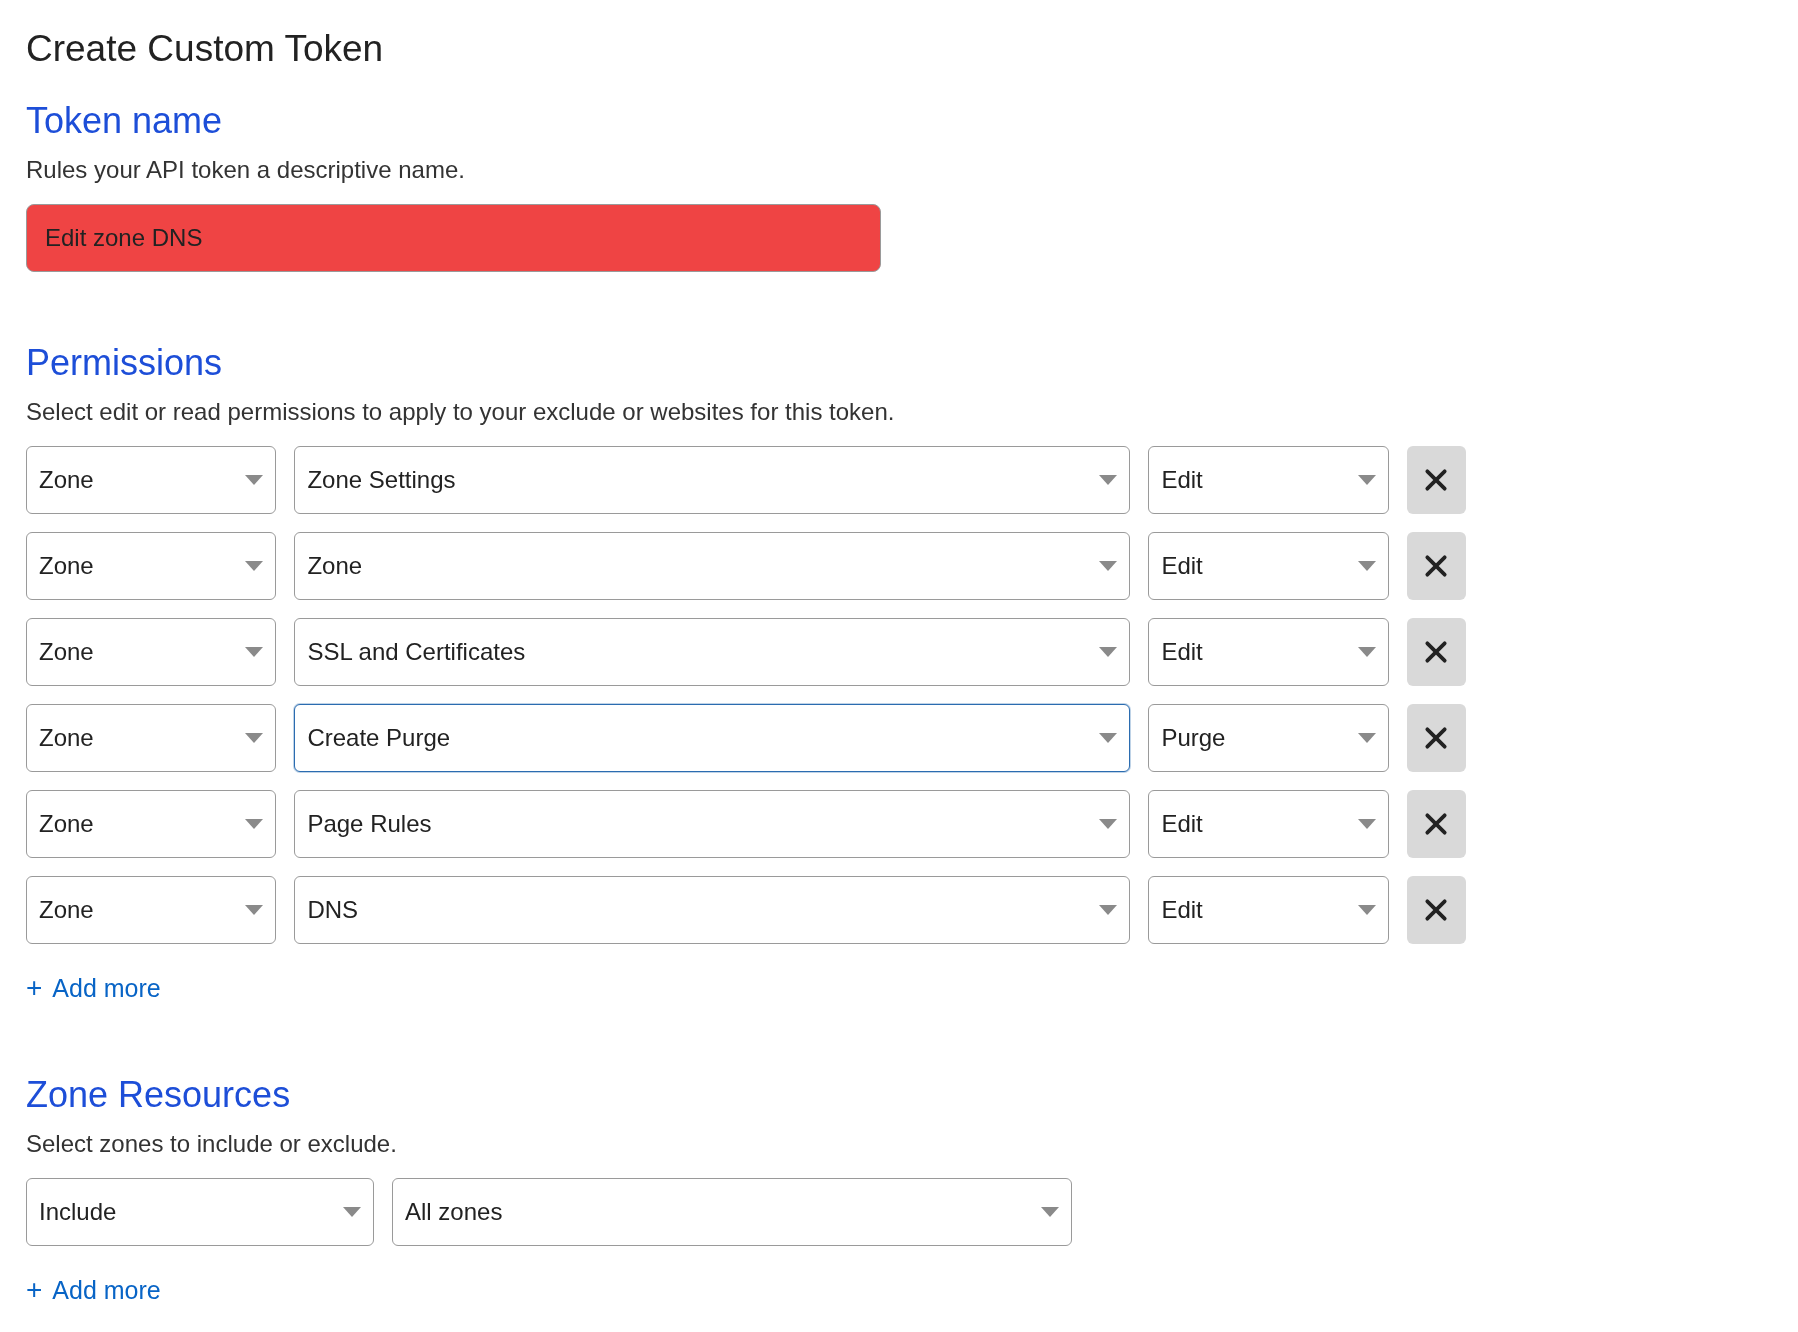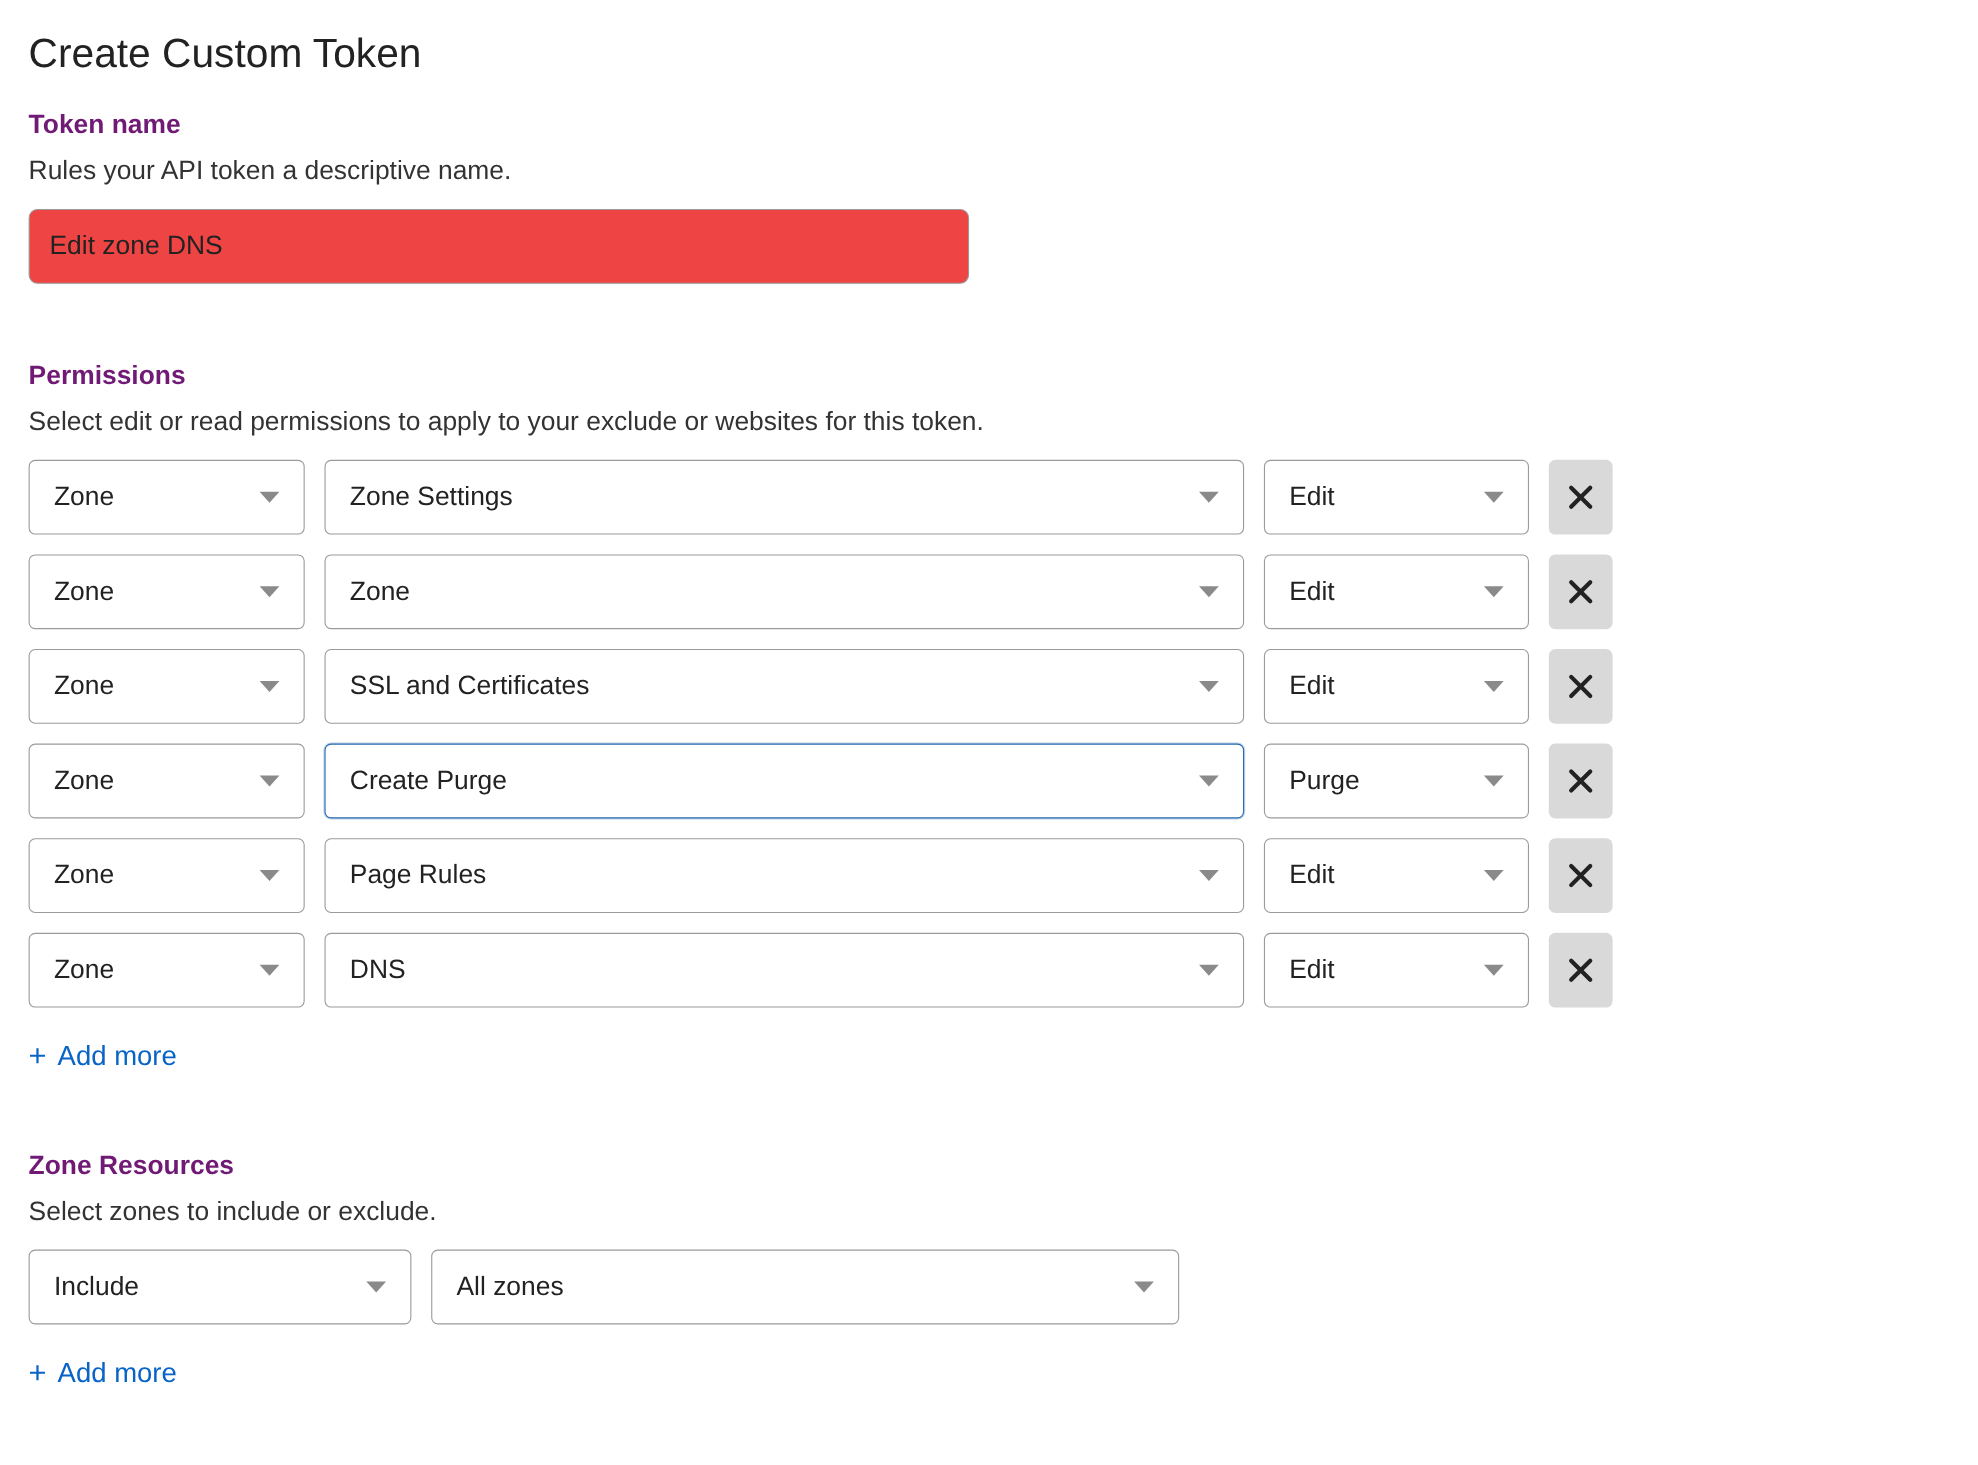--- a/index.html
+++ b/index.html
@@ -14,24 +14,24 @@
     padding: 28px 26px;
     width: 1492px;
   }
   h1.page-title {
     font-size: 37px;
     font-weight: 400;
     margin: 0 0 30px 0;
     color: #222;
   }
   .section-header {
-    font-size: 24px;
-    font-weight: 700;
+    font-size: 36px;
+    font-weight: 400;
     margin: 0 0 14px 0;
-    color: #701a75;
+    color: #1d4ed8;
   }
   .section-help {
     font-size: 24px;
     font-weight: 400;
     margin: 0 0 20px 0;
     color: #333;
   }
   .token-name-input {
     width: 855px;
     height: 68px;
@@ -55,21 +55,21 @@
 
   .select {
     position: relative;
     display: flex;
     align-items: center;
     justify-content: space-between;
     border: 1px solid #9a9a9a;
     border-radius: 6px;
     background: #fff;
     height: 68px;
-    padding: 0 22px;
+    padding: 0 12px;
     font-size: 24px;
     color: #222;
     cursor: pointer;
   }
   .select.focused {
     border-color: #2b6cb0;
     box-shadow: 0 0 0 1px rgba(43,108,176,0.3);
   }
   .select .caret {
     width: 0; height: 0;

